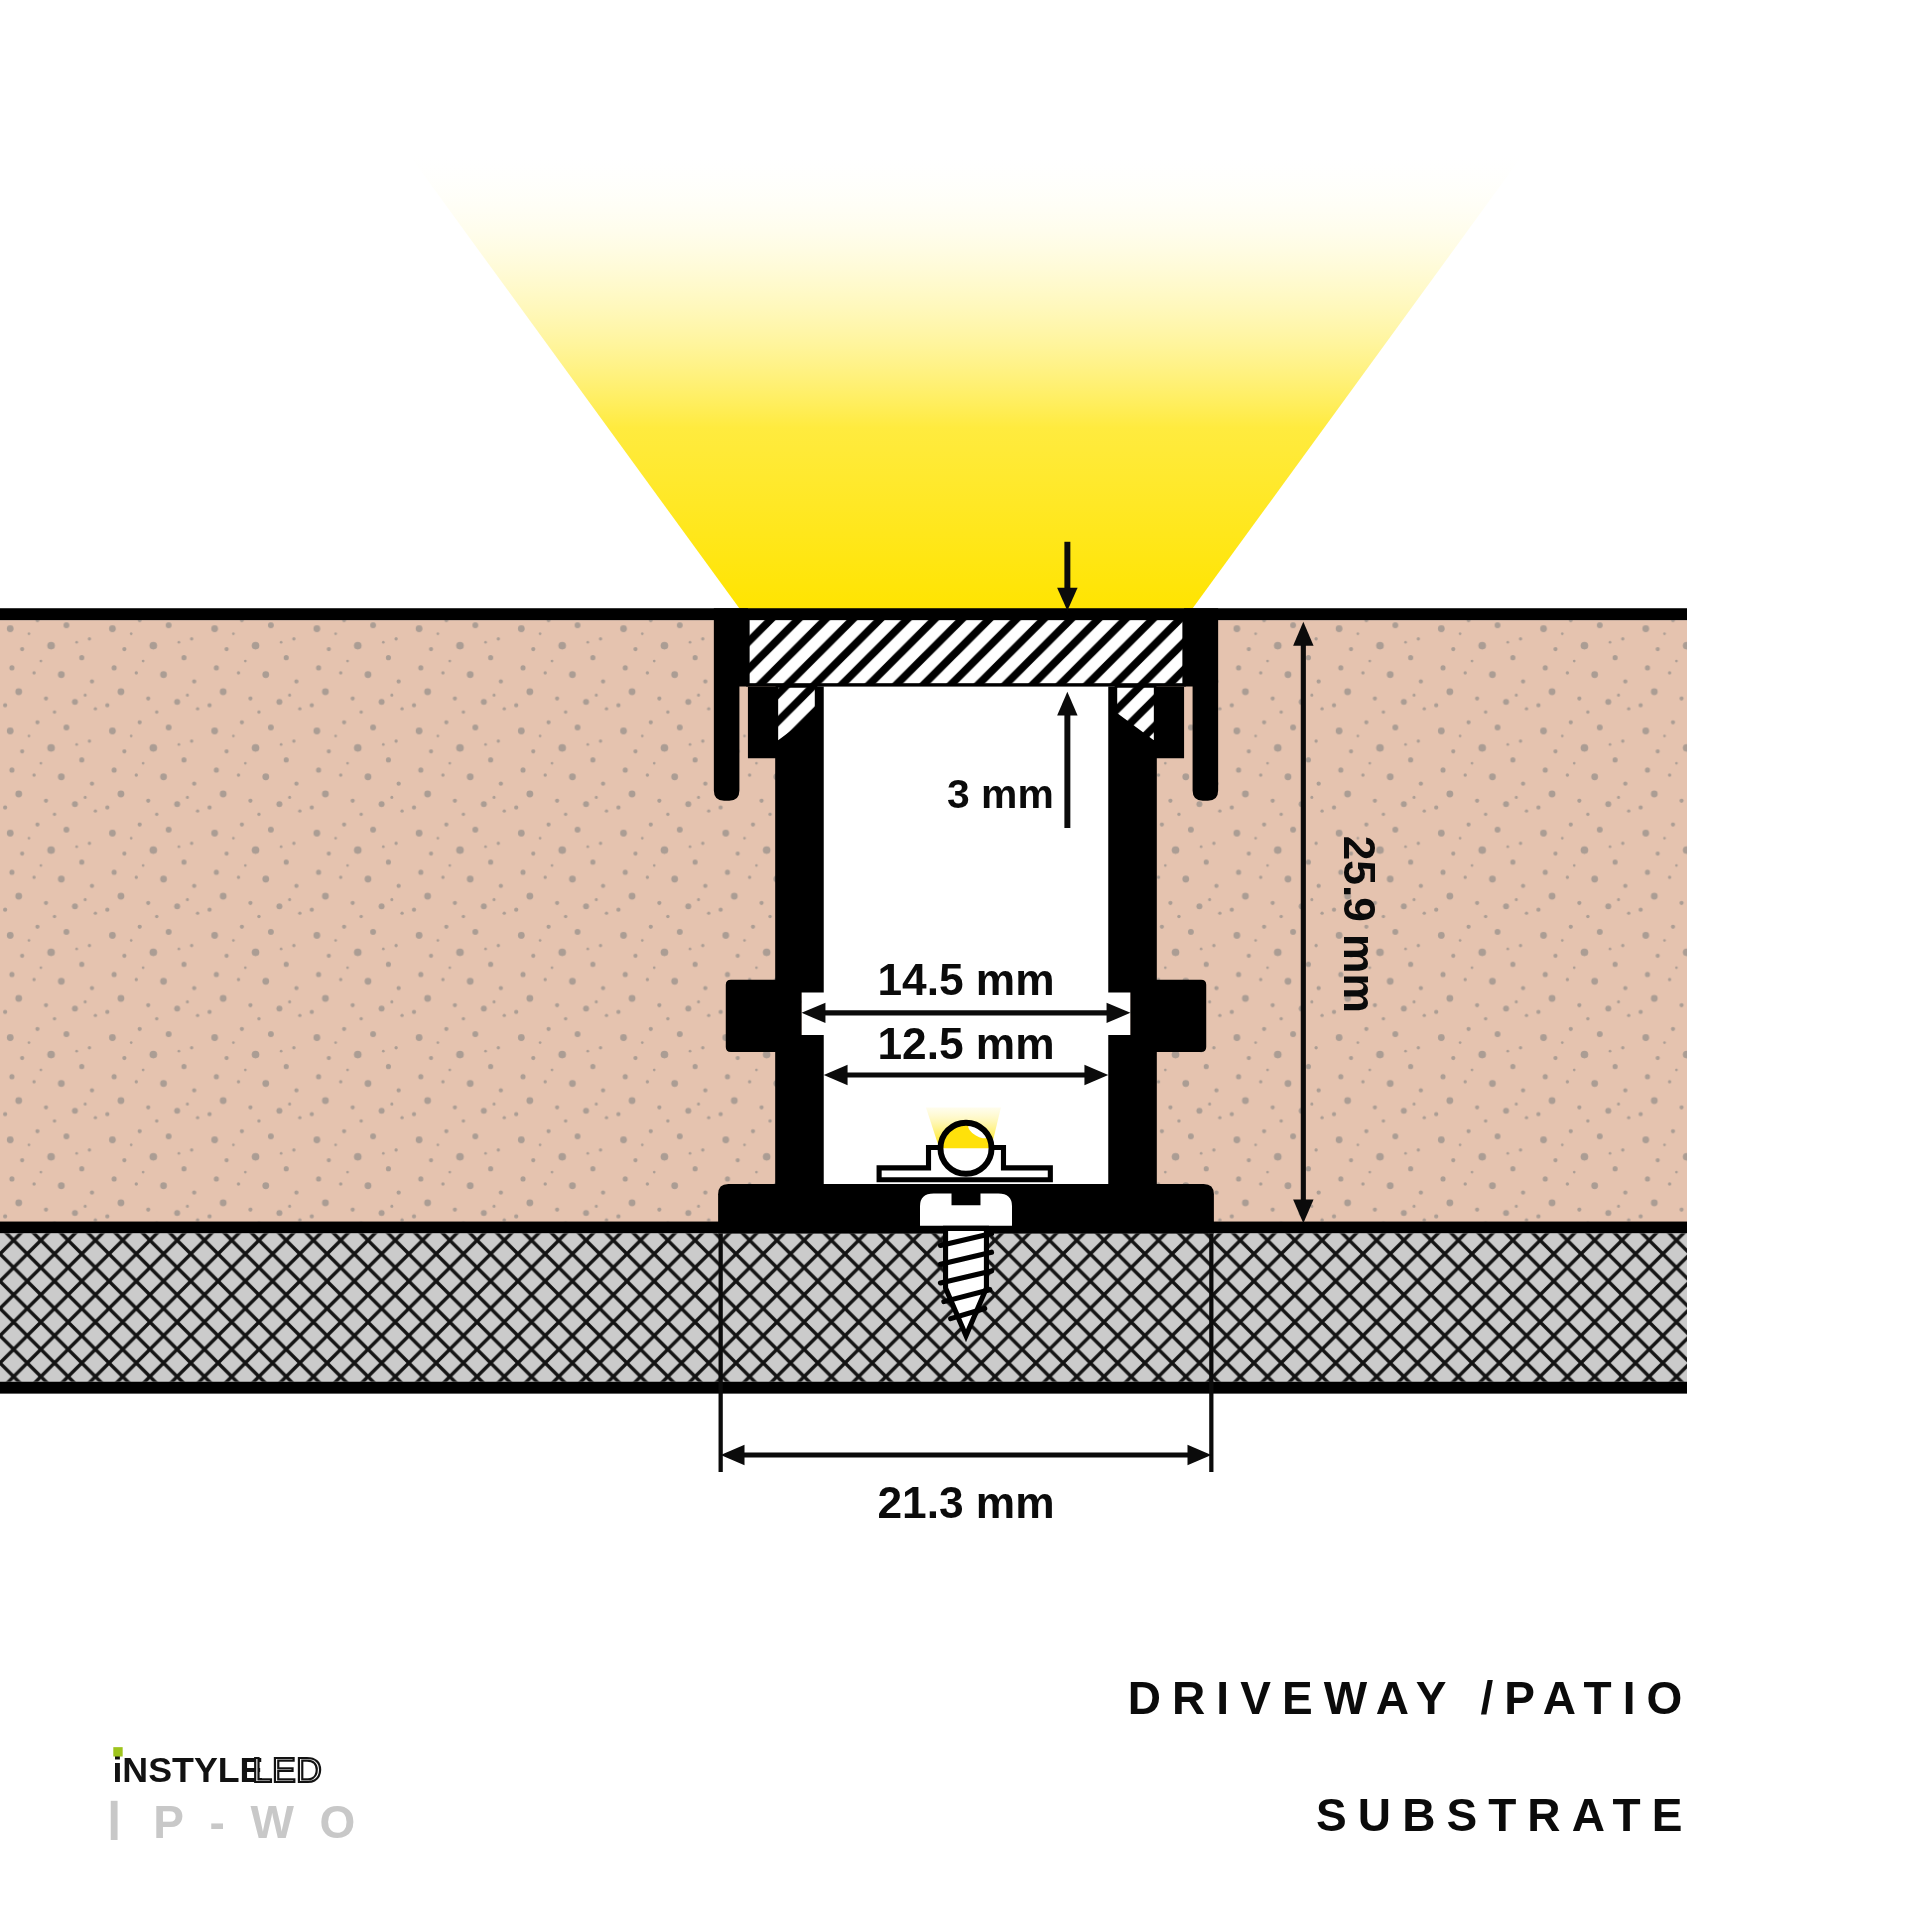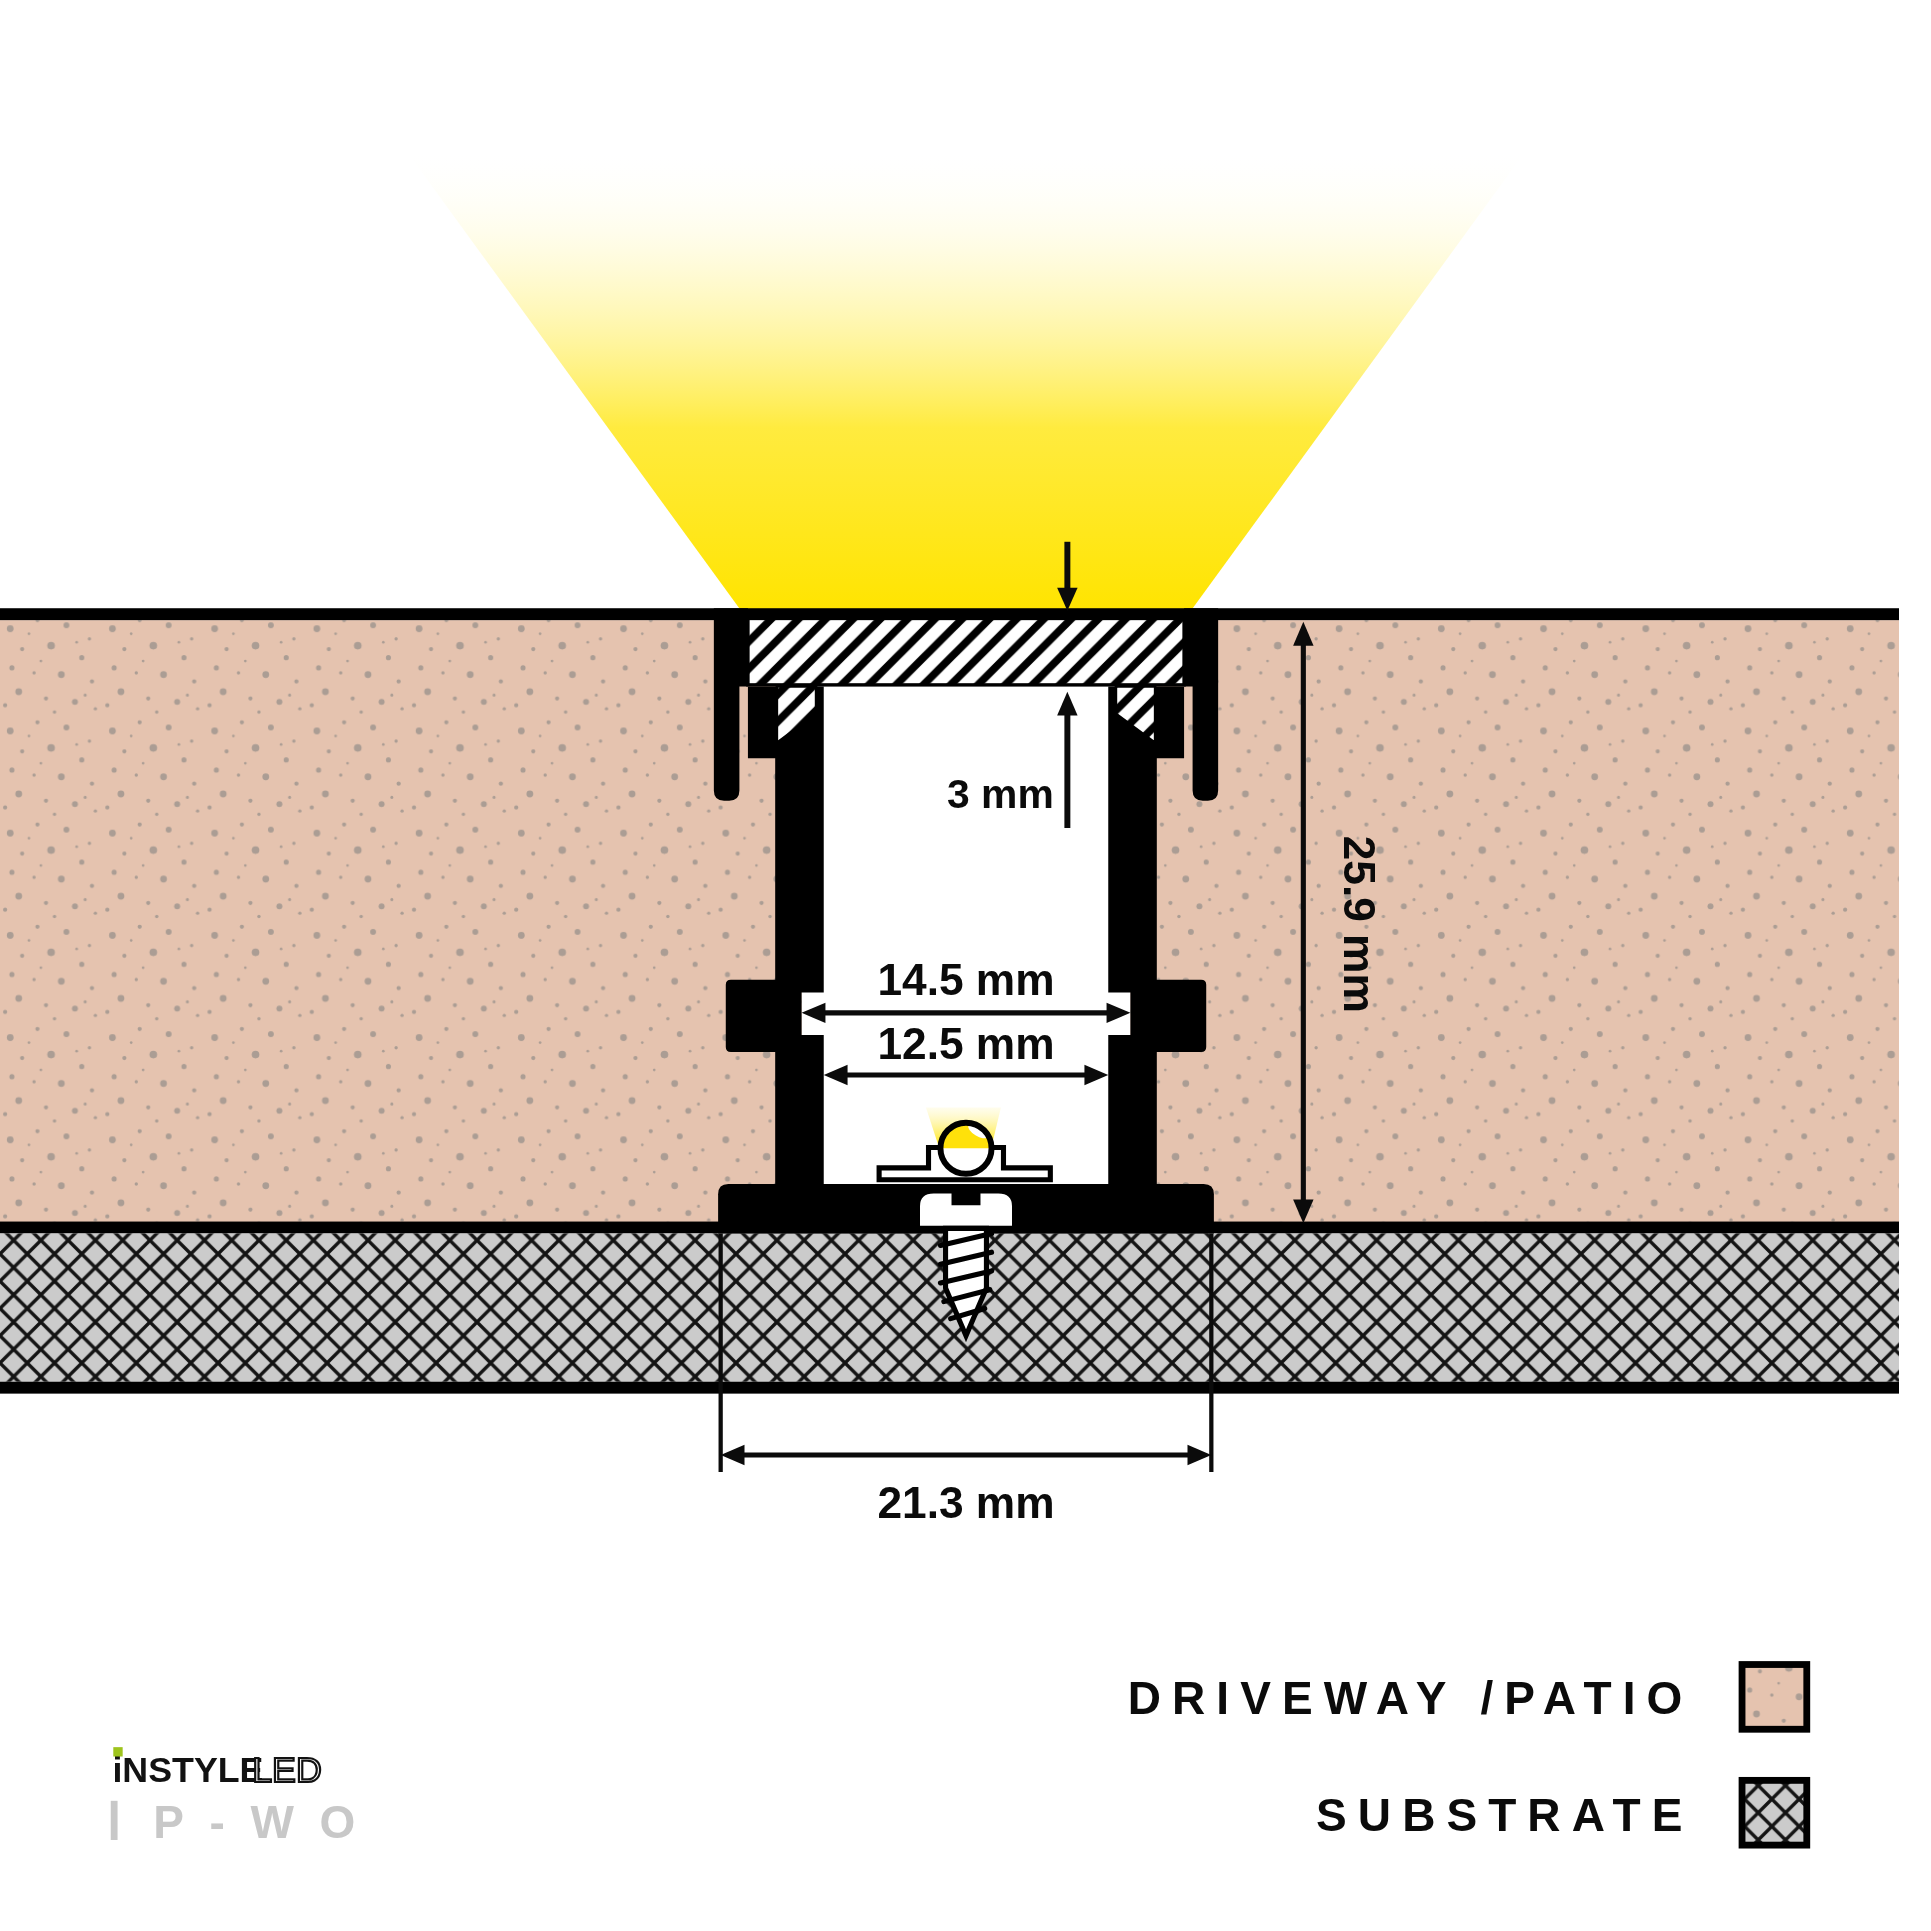--- a/index.html
+++ b/index.html
@@ -1,16 +1,16 @@
 <!DOCTYPE html>
 <html style="font-size:13.6px"><head>
 <meta charset="utf-8">
 <style>
   html,body{margin:0;padding:0;background:#ffffff;}
-  .stage{position:relative;width:1899px;height:1932px;background:#ffffff;overflow:hidden;
+  .stage{position:relative;width:1687px;height:1932px;background:#ffffff;overflow:hidden;
          font-family:"Liberation Sans","DejaVu Sans",sans-serif;}
   svg{display:block;width:1932px;height:1932px;}
   text{font-family:"Liberation Sans","DejaVu Sans",sans-serif;}
   .dim-label{font-weight:bold;fill:#0b0b0b;}
   .legend-label{font-weight:bold;fill:#0b0b0b;letter-spacing:13px;}
   .logo-main{font-weight:bold;fill:#121212;}
   .logo-led{font-weight:normal;fill:#ffffff;stroke:#121212;stroke-width:2.6px;}
   .logo-model{font-weight:bold;fill:#c8c8c8;letter-spacing:30px;}
 </style>
 </head>

